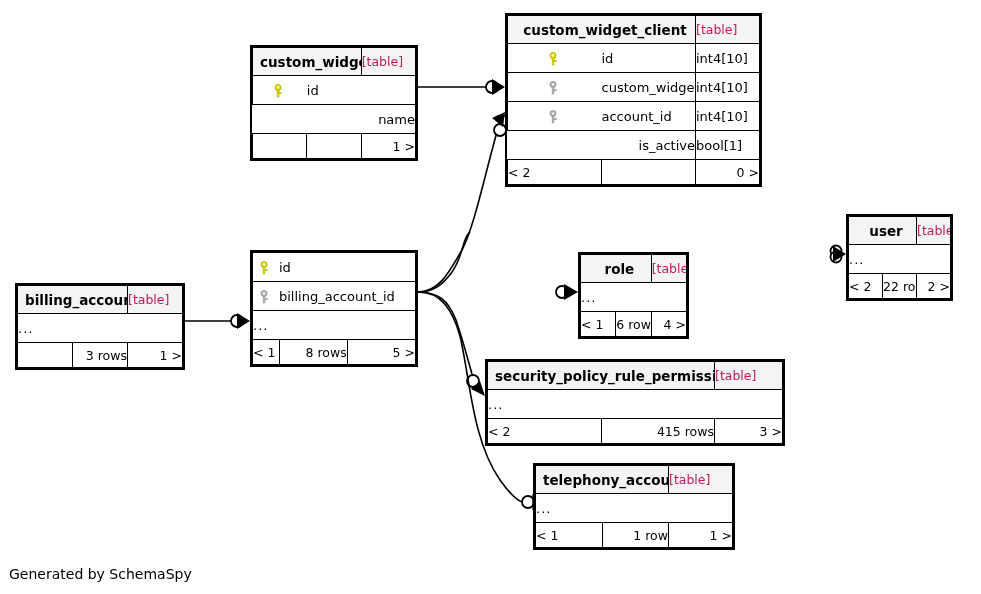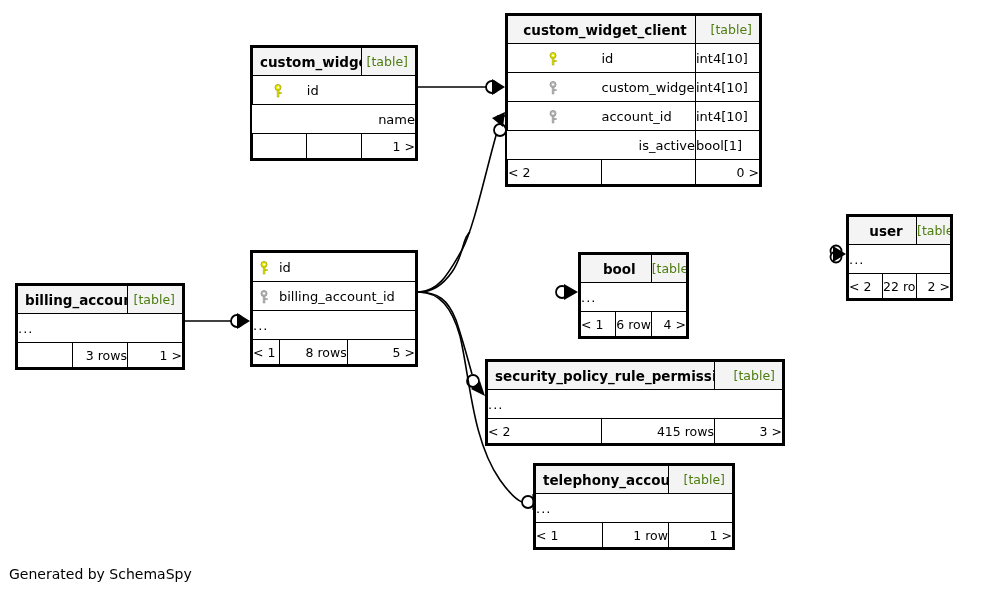--- a/index.html
+++ b/index.html
@@ -54,25 +54,24 @@
     border: 1px solid #000000;
     height: 27px;
   }
   .hdr .tname {
     font-weight: bold;
     font-size: 13.5px;
     padding-left: 7px;
     text-align: center;
   }
   .hdr .ttag {
-    text-align: right;
     padding-right: 7px;
     font-weight: normal;
     font-size: 12.5px;
-    color: #4d7c0f;
+    color: #be185d;
   }
   .col-key {
     width: 26px;
     text-align: center;
     border-right: none !important;
     padding-left: 4px;
   }
   .col-name {
     border-left: none !important;
     padding-left: 2px;
@@ -313,21 +312,21 @@
         <td class="f-right" style="width:27%">5 &gt;</td>
       </tr>
     </tbody>
       </table>
   </div>
 
   <div class="tbl" style="left:578px; top:252px; width:111px;">
     <table>
       <tbody>
           <tr class="hdr">
-        <td class="tname" colspan="2">bool</td>
+        <td class="tname" colspan="2">role</td>
         <td class="ttag">[table]</td>
       </tr>
       <tr>
         <td class="ellip" colspan="3">...</td>
       </tr>
       <tr class="ftr">
         <td class="f-left" style="width:27%">&lt; 1</td>
         <td class="f-mid" style="width:48%">6 rows</td>
         <td class="f-right" style="width:25%">4 &gt;</td>
       </tr>

